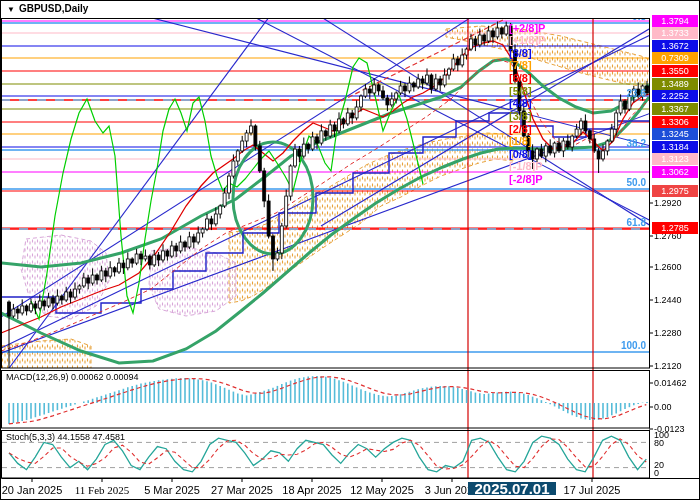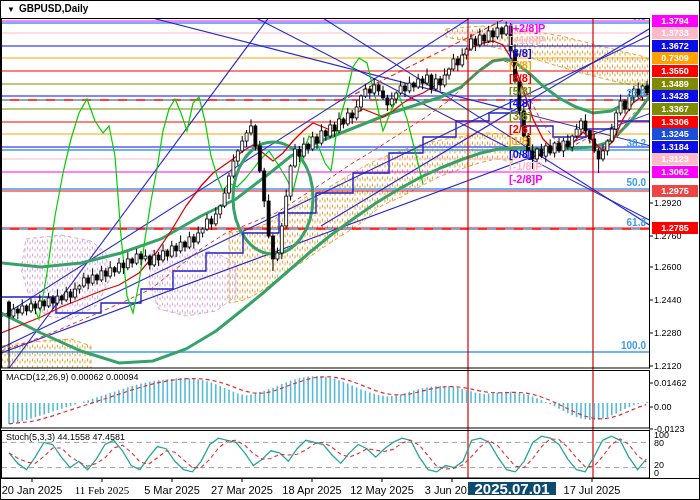--- a/index.html
+++ b/index.html
@@ -1,21 +1,21 @@
 <!DOCTYPE html>
 <html><head>
 <meta charset="utf-8">
 <style>
   html,body{margin:0;padding:0;background:#888;}
   #win{position:relative;width:700px;height:500px;background:#fff;font-family:"Liberation Sans",sans-serif;overflow:hidden;border:1px solid #000;box-sizing:border-box;}
   #symbar{position:absolute;left:6px;top:2px;font-size:10px;font-weight:bold;color:#000;z-index:30;}
   #symbar .dd{font-size:8px;margin-right:4px;}
   .indlabel{position:absolute;left:5px;font-size:9px;color:#000;z-index:30;white-space:nowrap;}
   #svgwrap{position:absolute;left:0;top:0;}
-  .ptag{position:absolute;left:651px;width:46px;height:12px;line-height:12px;font-size:9px;font-weight:bold;color:#fff;text-align:center;z-index:25;}
+  .ptag{position:absolute;left:651px;width:46px;height:12px;line-height:12px;font-size:9px;font-weight:normal;color:#fff;text-align:center;z-index:25;}
   .ptick{position:absolute;left:653px;width:46px;height:10px;line-height:10px;font-size:9px;color:#000;text-align:left;z-index:20;}
   .evbox{position:absolute;height:13px;line-height:13px;background:#0c4a6e;color:#fff;font-size:15px;font-weight:bold;text-align:center;z-index:28;}
   .datelab{position:absolute;top:483px;font-size:11px;color:#000;white-space:nowrap;z-index:22;}
 </style>
 </head>
 <body>
 
 <div id="win">
   <div id="symbar">
     <span class="dd">▼</span><span>GBPUSD,Daily</span>
@@ -574,21 +574,21 @@
       </svg></div>
   <div class="indlabel" style="top:371px">MACD(12,26,9) 0.00062 0.00094</div>
   <div class="indlabel" style="top:431px">Stoch(5,3,3) 44.1558 47.4581</div>
   <div id="tags">
       <div class="ptag" style="top:14px;background:#FF00FF">1.3794</div>
       <div class="ptag" style="top:26px;background:#FFB9C8">1.3733</div>
       <div class="ptag" style="top:39px;background:#0D0DE8">1.3672</div>
       <div class="ptag" style="top:51px;background:#FFA200">0.7309</div>
       <div class="ptag" style="top:64px;background:#FF0000">1.3550</div>
       <div class="ptag" style="top:77px;background:#7E8B00">1.3489</div>
-      <div class="ptag" style="top:89px;background:#0D0DE8">1.3428</div>
+      <div class="ptag" style="top:89px;background:#0D0DE8">2.2252</div>
       <div class="ptag" style="top:102px;background:#7E8B00">1.3367</div>
       <div class="ptag" style="top:115px;background:#FF0000">1.3306</div>
       <div class="ptag" style="top:127px;background:#1d4ed8">1.3245</div>
       <div class="ptag" style="top:140px;background:#0D0DE8">1.3184</div>
       <div class="ptag" style="top:152px;background:#FFB9C8">1.3123</div>
       <div class="ptag" style="top:165px;background:#FF00FF">1.3062</div>
       <div class="ptag" style="top:184px;background:#ef4444">1.2975</div>
       <div class="ptag" style="top:221px;background:#FF0000">1.2785</div>
       <div class="ptick" style="top:197px">1.2920</div>
       <div class="ptick" style="top:230px">1.2760</div>

